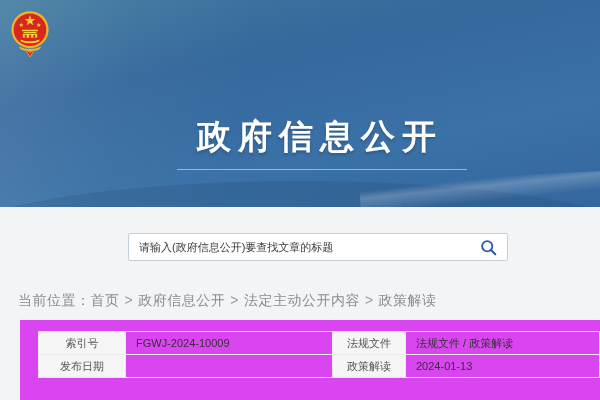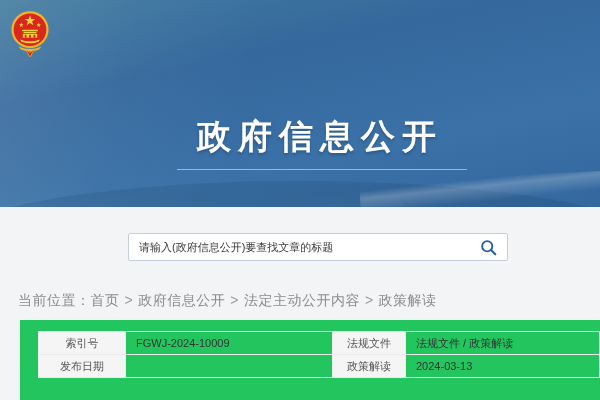--- a/index.html
+++ b/index.html
@@ -78,21 +78,21 @@
   .breadcrumb {
     position:absolute; left:18px; top:292px; font-size:14px; color:#8c8c8c;
     letter-spacing:0.5px;
   }
   .breadcrumb a { color:#8c8c8c; text-decoration:none; }
   .crumb-sep { margin:0 5px; color:#9a9a9a; }
 
   
   .card {
     position:absolute; left:20px; top:320px; width:580px; height:80px;
-    background:#22c55e;
+    background:#d946ef;
   }
   .doc-table {
     position:absolute; left:18px; top:11px;
     border-collapse:collapse; table-layout:fixed; width:562px;
   }
   .doc-table td {
     border:1px solid #ebebeb; height:23px; font-size:11px;
     padding:0 10px; color:#333; overflow:hidden; white-space:nowrap;
   }
   .doc-table td.lbl {
@@ -158,19 +158,19 @@
           <tr>
         <td class="lbl c1">索引号</td>
         <td class="c2">FGWJ-2024-10009</td>
         <td class="lbl c3">法规文件</td>
         <td>法规文件 / 政策解读</td>
       </tr>
       <tr>
         <td class="lbl c1">发布日期</td>
         <td class="c2"></td>
         <td class="lbl c3">政策解读</td>
-        <td>2024-03-13</td>
+        <td>2024-01-13</td>
       </tr>
     </tbody>
       </table>
   </div>
 
 </div>
 
 </body></html>

